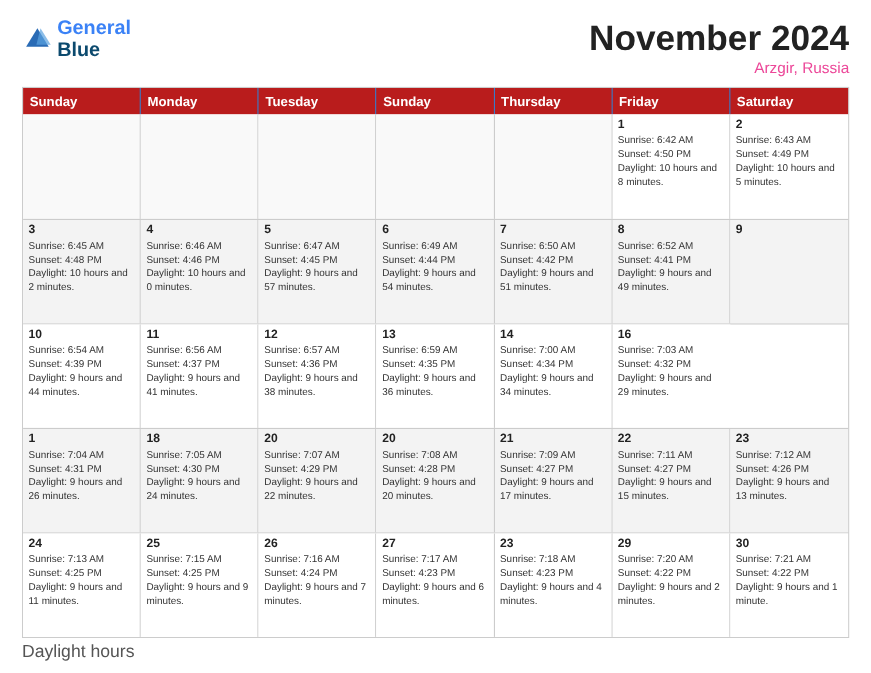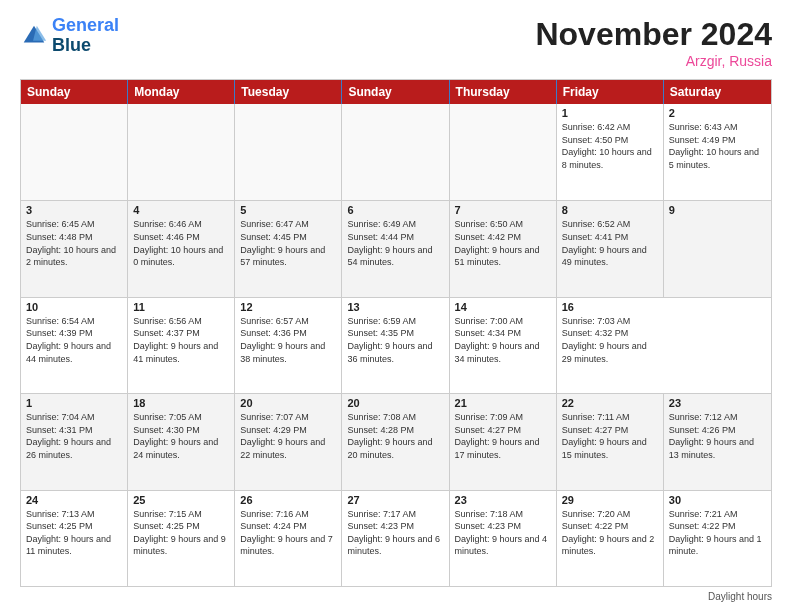--- a/index.html
+++ b/index.html
@@ -99,24 +99,24 @@
       display: block;
       margin-bottom: 2px;
       color: #222;
     }
     .day-detail {
       font-size: 9px;
       color: #333;
       line-height: 1.4;
     }
     .footer-note {
-      font-size: 10px;
+      font-size: 16px;
       color: #555;
       margin-top: 4px;
-      text-align: right;
+      text-align: left;
     }
   </style>
 </head>
 <body>
 
 <div class="page">
   <div class="header">
     <div class="logo">
       <svg class="logo-icon" viewBox="0 0 30 30">
         <polygon points="15,4 26,22 4,22" fill="#2a6bb5"></polygon>

